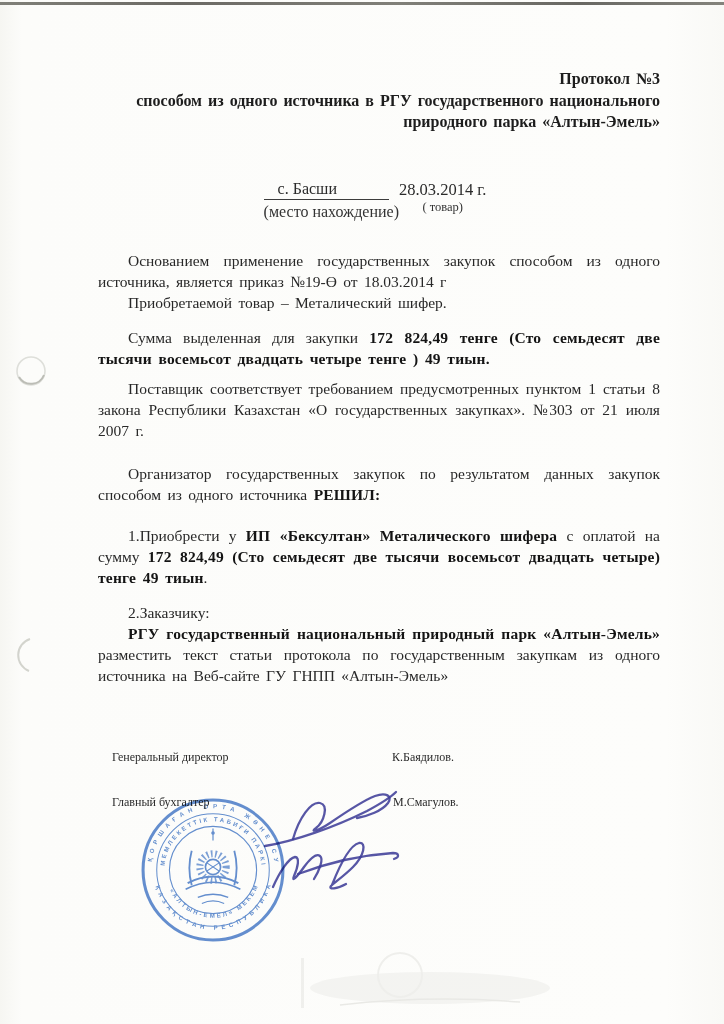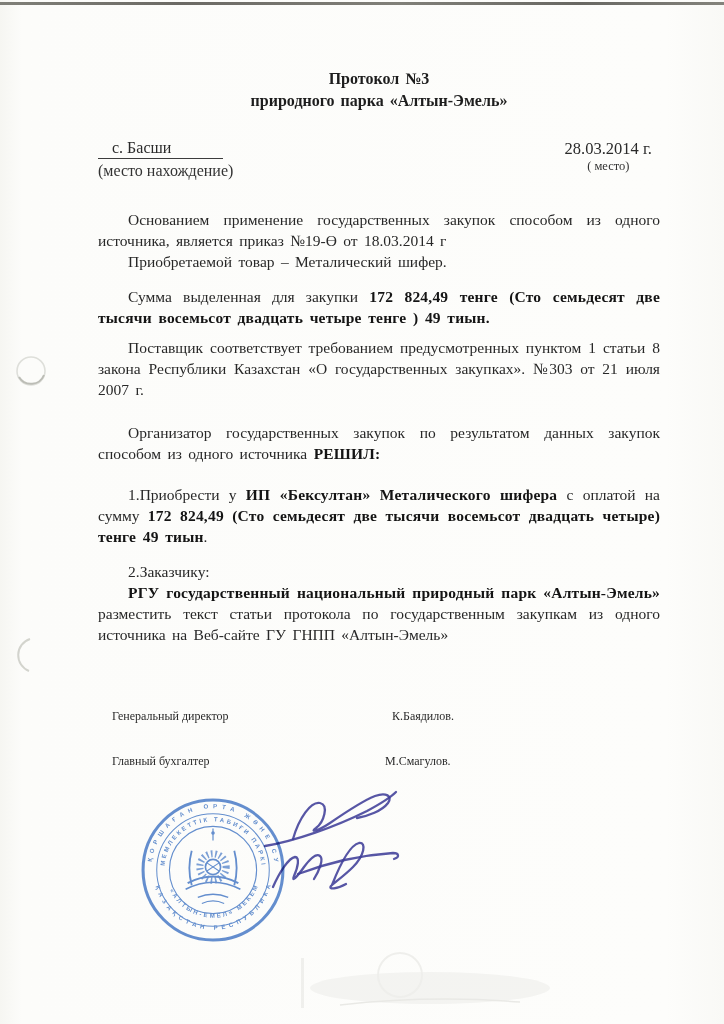--- a/index.html
+++ b/index.html
@@ -10,22 +10,22 @@
     overflow:hidden;
     font-family:"Liberation Serif", serif;
     color:#2a2a2a;
   }
   .scan-edge-top{
     position:absolute;top:2px;left:0;width:100%;height:3px;
     background:linear-gradient(90deg,#6a6a62,#514f49 25%,#6b6a62 55%,#4e4d47 80%,#6f6e66);
     opacity:.85;
   }
   .content{position:absolute;left:98px;top:68px;width:562px;}
-  .title-block{font-weight:bold;text-align:center;font-size:16px;line-height:21.5px;color:#1d1d1d;word-spacing:2px;}
-  .meta-row{display:flex;justify-content:space-between;margin-top:28px;}
+  .title-block{font-weight:bold;text-align:right;font-size:16px;line-height:21.5px;color:#1d1d1d;word-spacing:2px;}
+  .meta-row{display:flex;justify-content:center;margin-top:47px;}
   .place-value{font-size:16px;padding:0 52px 1px 14px;border-bottom:1.4px solid #3c3c3c;display:inline-block;}
   .place-label{font-size:16px;margin-top:3px;color:#333;}
   .date{text-align:center;margin-right:8px;}
   .date-value{font-size:16.5px;}
   .date-label{font-size:12.5px;color:#333;}
   .p{margin:0;font-size:15.5px;line-height:21px;text-align:justify;word-spacing:2.5px;color:#282828;}
   .indent{text-indent:30px;}
   .b{font-weight:bold;color:#141414;letter-spacing:.2px;}
   .p1{margin-top:29px;}
   .p2{}
@@ -34,21 +34,21 @@
   .p5{margin-top:13px;}
   .p6{margin-top:22px;}
   .p7{margin-top:20px;}
   .p8{margin-top:14px;}
   .p9{margin-top:0;}
   .sigs{margin-top:58px;}
   .sig-row{position:relative;height:45px;font-size:12px;}
   .sig-role{position:absolute;left:14px;top:6px;}
   .sig-name{position:absolute;top:6px;}
   .sig-name-0{left:294px;}
-  .sig-name-1{left:287px;}
+  .sig-name-1{left:295px;}
   .stamp{
     position:absolute;left:139px;top:796px;width:148px;height:148px;
     opacity:.88;mix-blend-mode:multiply;filter:blur(.2px);
   }
   .stamp .st{stroke:var(--stamp,#4f80cc);fill:none;}
   .stamp .st-f{fill:var(--stamp,#4f80cc);stroke:none;}
   .stamp text{fill:var(--stamp,#4f80cc);font-family:"Liberation Sans",sans-serif;font-size:6px;font-weight:bold;letter-spacing:.6px;}
   .ink{position:absolute;left:0;top:0;width:724px;height:1024px;pointer-events:none;mix-blend-mode:multiply;}
   .ink path{stroke:var(--ink,#3f3e9b);fill:none;stroke-width:2.3;stroke-linecap:round;stroke-linejoin:round;opacity:.87;}
   .artifacts{position:absolute;left:0;top:0;width:724px;height:1024px;pointer-events:none;}
@@ -57,31 +57,32 @@
 <body>
 
 <div class="page">
 
   <div class="scan-edge-top"></div>
 
   <div class="content">
 
     <div class="title-block">
       <div>Протокол №3</div>
+      <div>способом  из одного источника в РГУ государственного национального</div>
       <div>природного парка «Алтын-Эмель»</div>
     </div>
 
     <div class="meta-row">
       <div class="place">
         <span class="place-value">с. Басши</span>
         <div class="place-label">(место нахождение)</div>
       </div>
       <div class="date">
         <div class="date-value">28.03.2014 г.</div>
-        <div class="date-label">( место)</div>
+        <div class="date-label">( товар)</div>
       </div>
     </div>
 
     <p class="p p1 indent"><span>Основанием применение государственных закупок способом из одного источника, является  приказ №19-Ө от 18.03.2014 г</span></p>
     <p class="p p2 indent"><span>Приобретаемой товар – Металический шифер.</span></p>
     <p class="p p3 indent"><span>Сумма выделенная для закупки </span><span class="b">172 824,49 тенге (Сто семьдесят две тысячи восемьсот двадцать четыре тенге ) 49 тиын.</span></p>
     <p class="p p4 indent"><span>Поставщик соответствует требованием предусмотренных пунктом 1 статьи 8 закона Республики Казахстан «О государственных закупках». №303 от 21 июля 2007 г.</span></p>
     <p class="p p6 indent"><span>Организатор государственных закупок по результатом данных закупок способом из одного источника  </span><span class="b">РЕШИЛ:</span></p>
     <p class="p p7 indent"><span>1.Приобрести у </span><span class="b">ИП «Бексултан» Металического шифера</span><span> с оплатой  на сумму </span><span class="b">172 824,49 (Сто семьдесят две  тысячи восемьсот двадцать четыре) тенге  49 тиын</span><span>.</span></p>
     <p class="p p8 indent"><span>2.Заказчику:</span></p>

